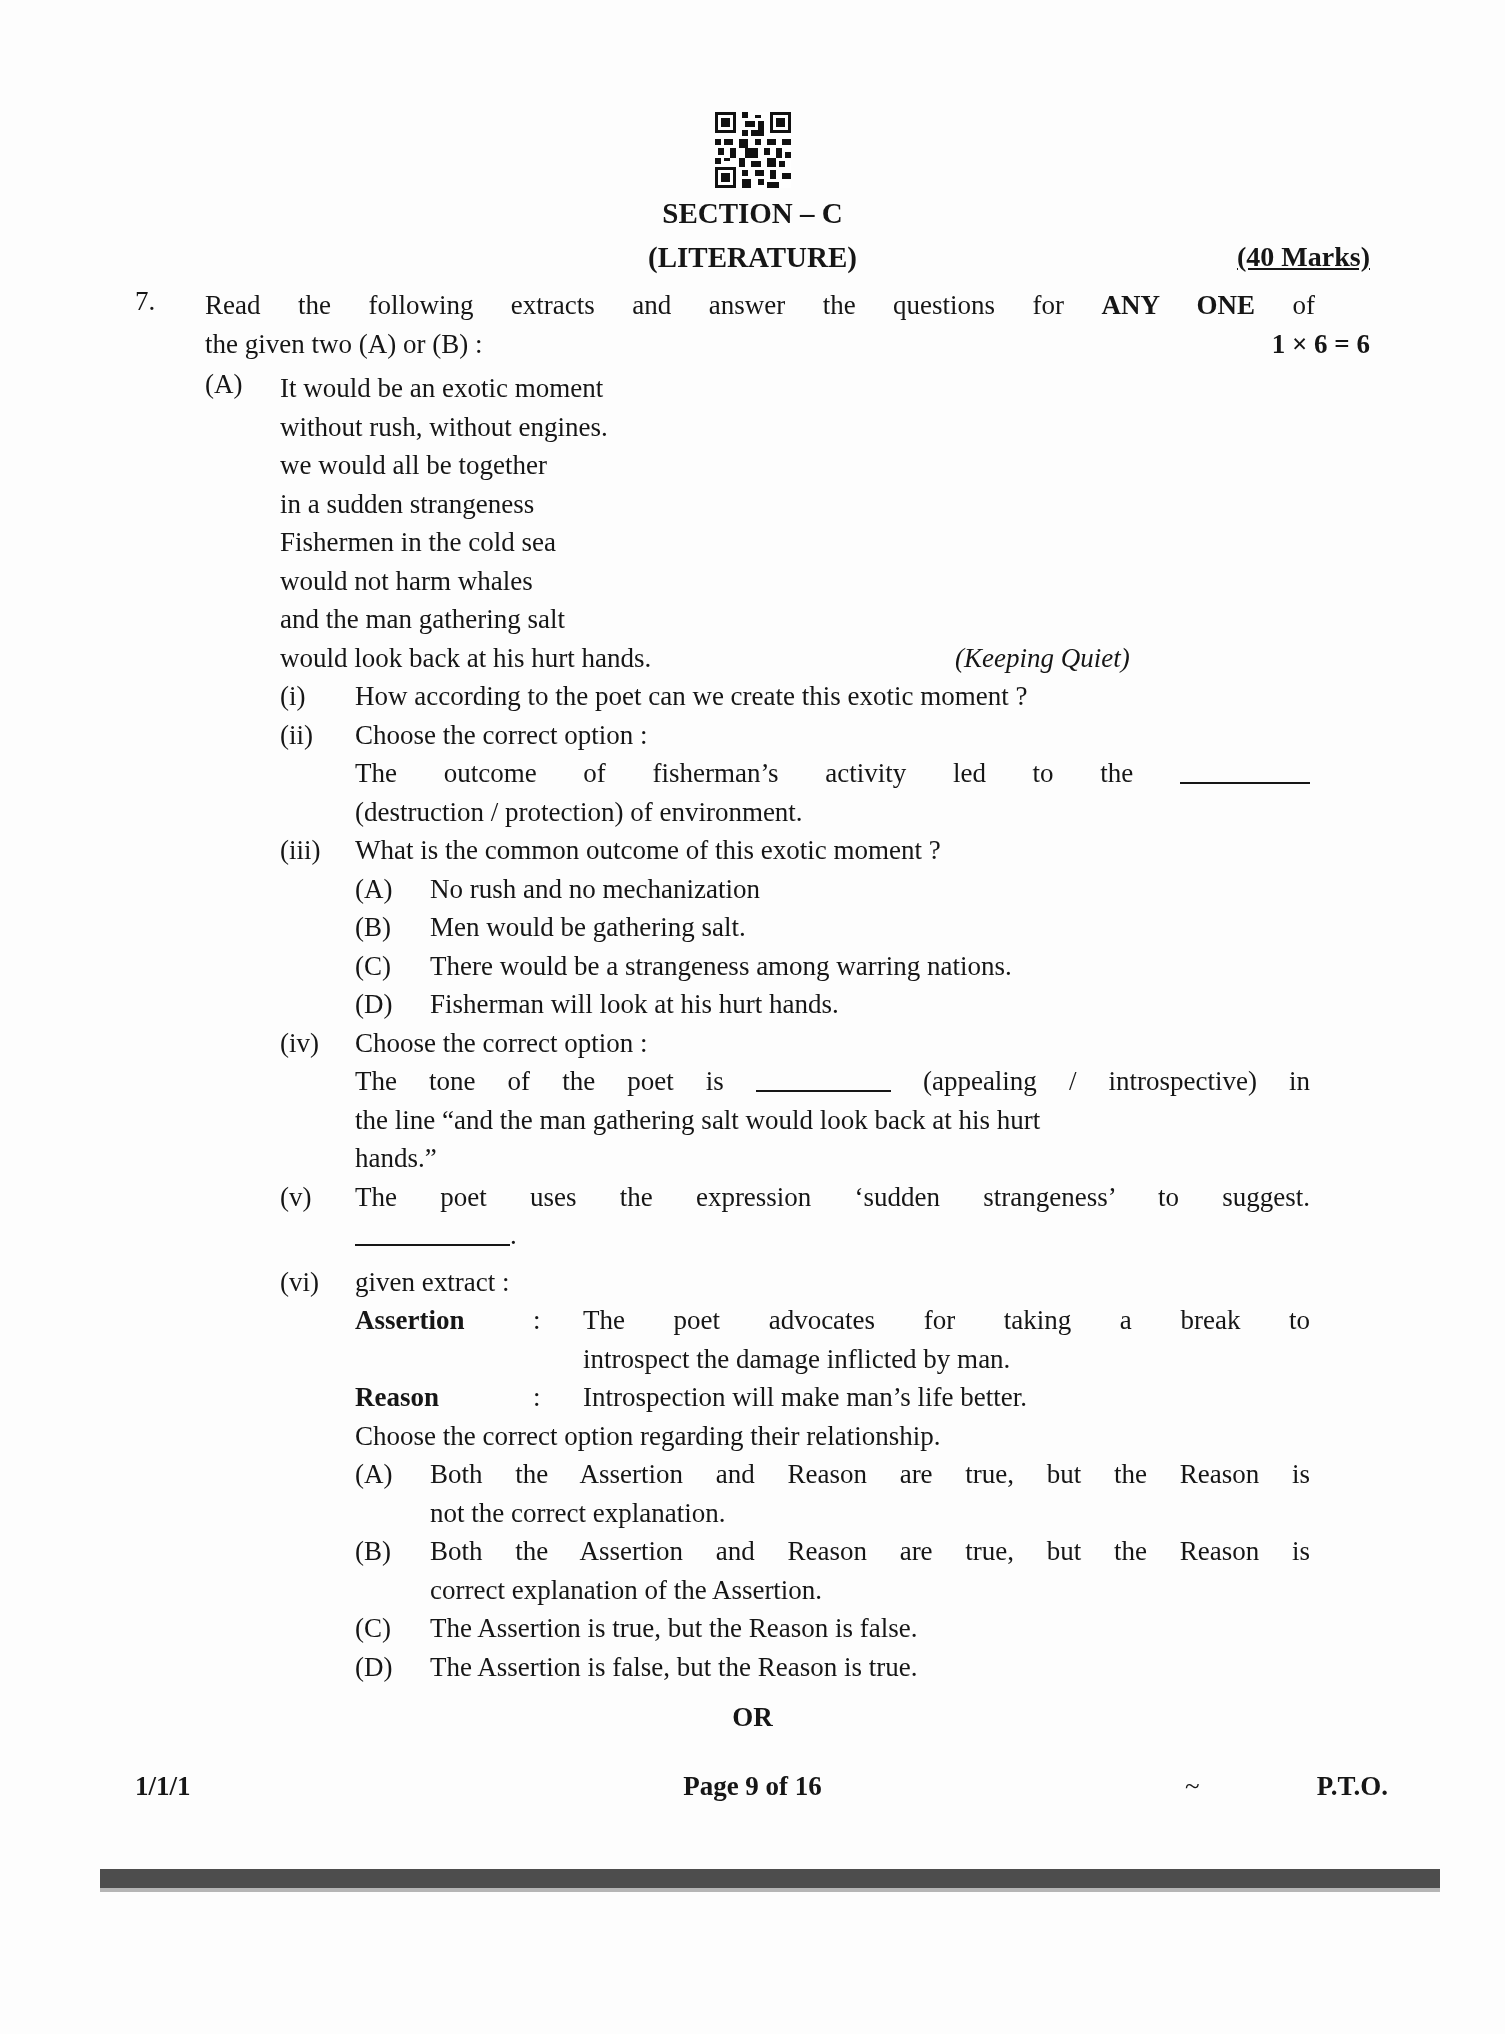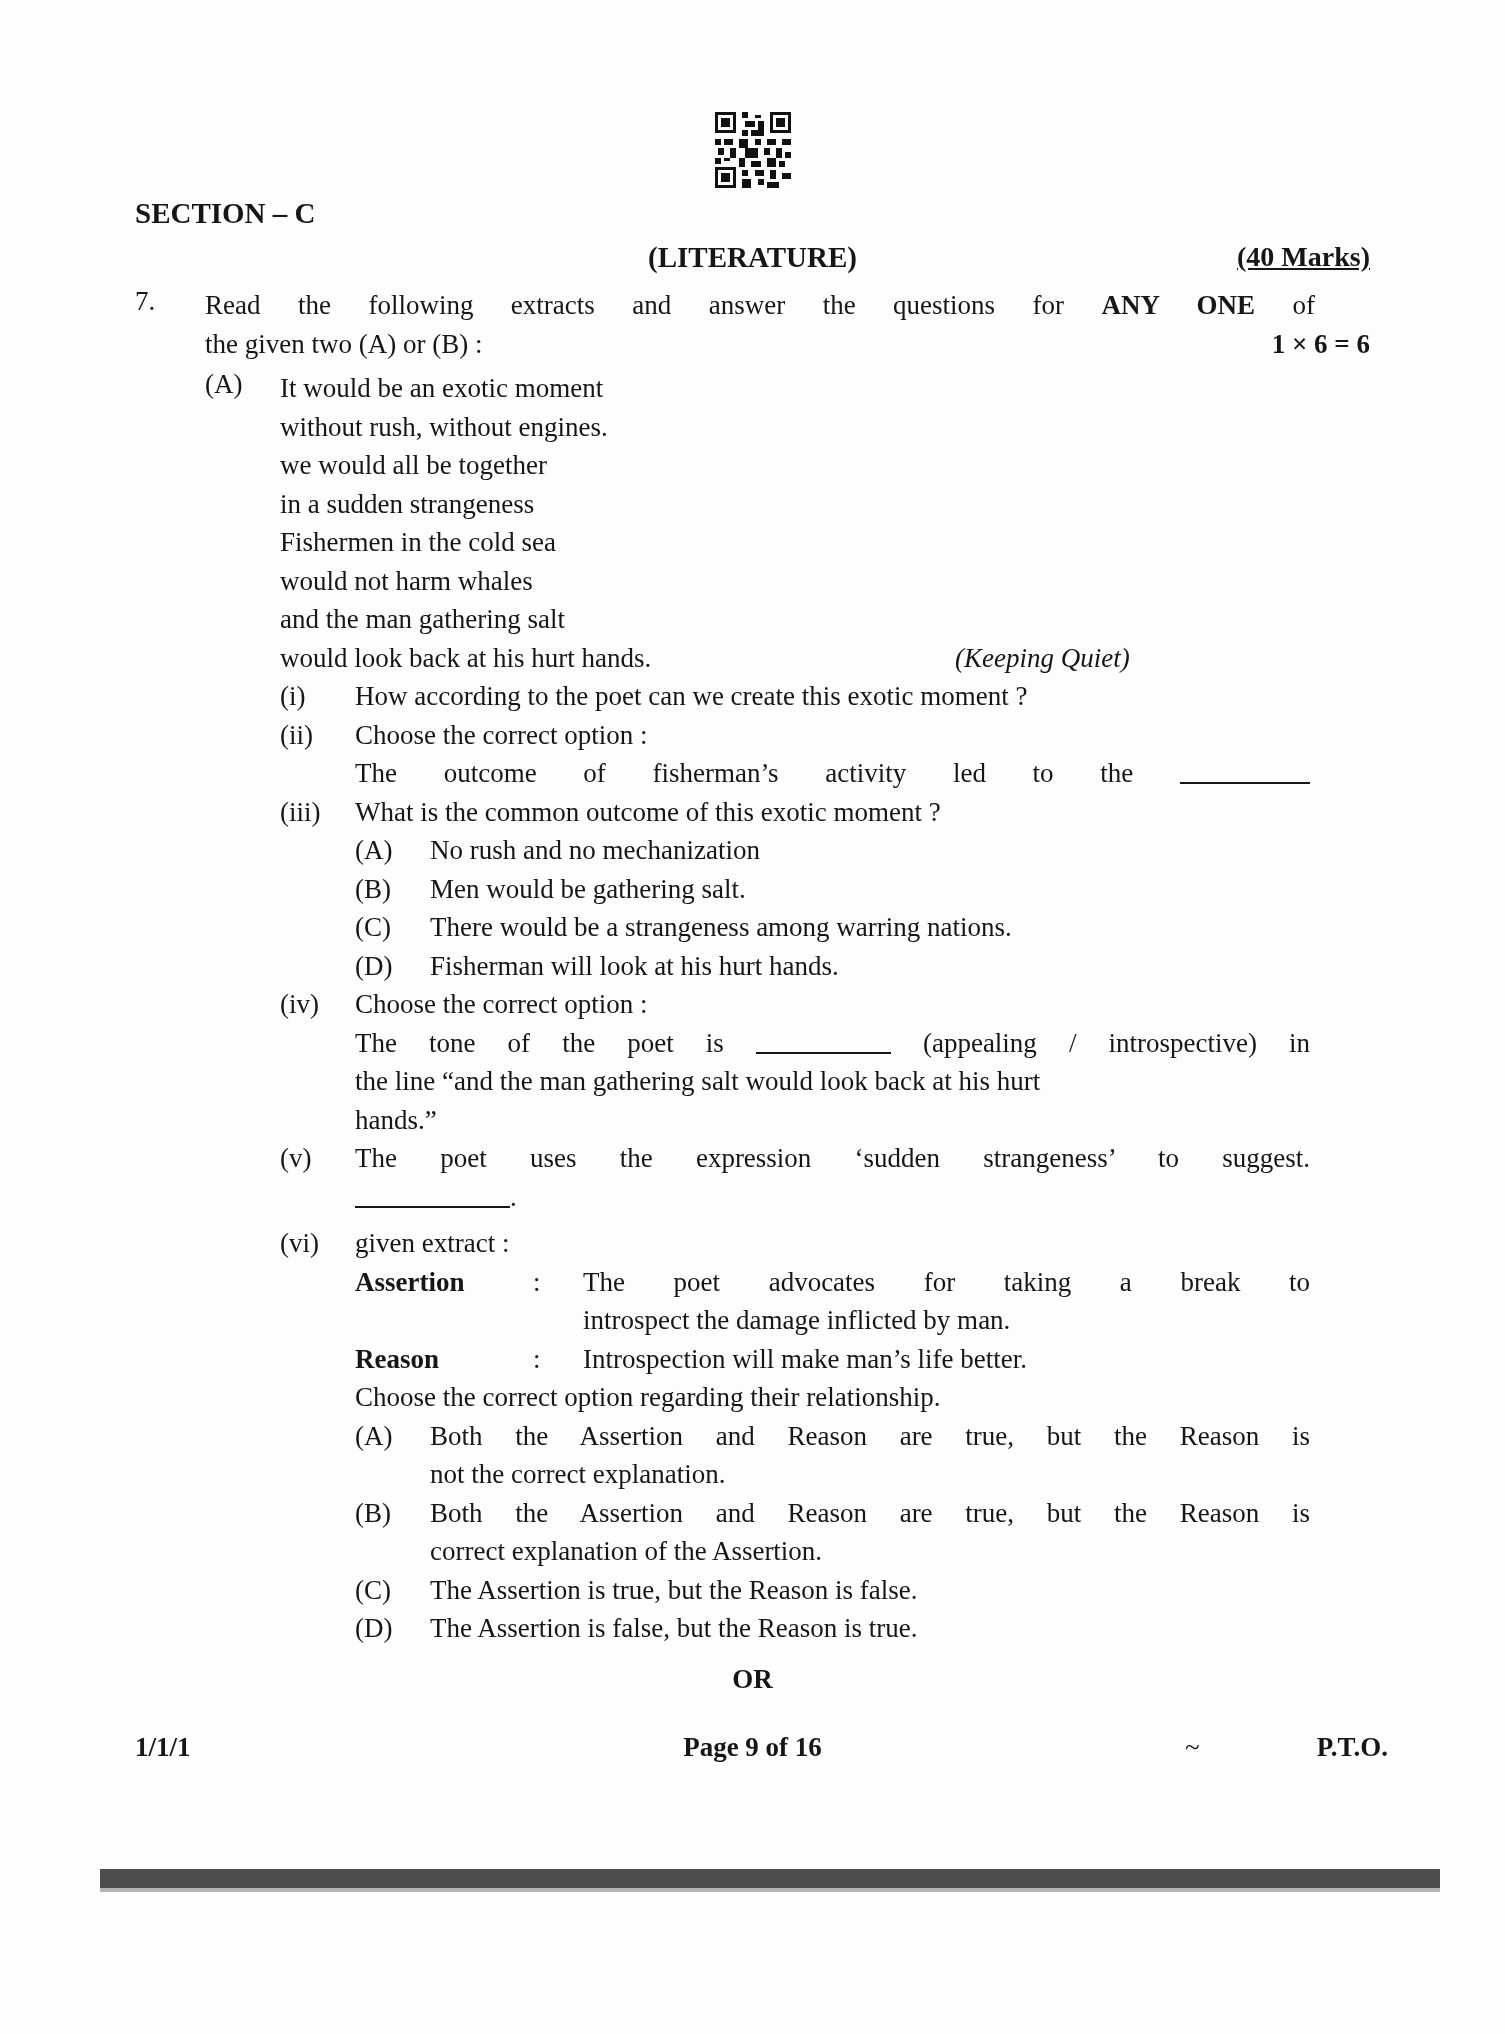--- a/index.html
+++ b/index.html
@@ -8,21 +8,21 @@
     width:1505px; height:2034px;
     margin:0 auto;
     background:#fdfdfd;
     font-family:"Liberation Serif", serif;
     color:#161616;
     font-size:27px;
     overflow:hidden;
   }
   .content { padding:0 135px; }
   .qr { display:block; width:76px; height:76px; margin:112px auto 0 auto; }
-  .h1 { text-align:left; font-weight:bold; font-size:29px; line-height:38px; margin-top:6px; }
+  .h1 { text-align:center; font-weight:bold; font-size:29px; line-height:38px; margin-top:6px; }
   .h2row { position:relative; margin-top:4px; line-height:42px; }
   .h2 { text-align:center; font-weight:bold; font-size:29px; }
   .marks { position:absolute; right:0; top:0; font-weight:bold; font-size:28px;text-decoration:underline; }
 
   .line { line-height:38.5px; }
   .jl { text-align:justify; text-align-last:justify; text-justify:inter-word; }
 
   .q7 { display:flex; margin-top:8px; }
   .qnum { width:70px; flex:none; }
   .qbody { width:1165px; flex:none; }
@@ -155,20 +155,21 @@
           <div class="sbody">
             <div class="line">How according to the poet can we create this exotic moment ?</div>
           </div>
         </div>
 
         <div class="subq">
           <div class="snum line">(ii)</div>
           <div class="sbody">
             <div class="line">Choose the correct option :</div>
             <div class="line jl"><span>The outcome of fisherman’s activity led to the</span> <span class="blank b130"></span></div>
+            <div class="line">(destruction / protection) of environment.</div>
           </div>
         </div>
 
         <div class="subq">
           <div class="snum line">(iii)</div>
           <div class="sbody">
             <div class="line">What is the common outcome of this exotic moment ?</div>
             <div class="opt">
               <div class="olabel line">(A)</div>
               <div class="obody line">No rush and no mechanization</div>

